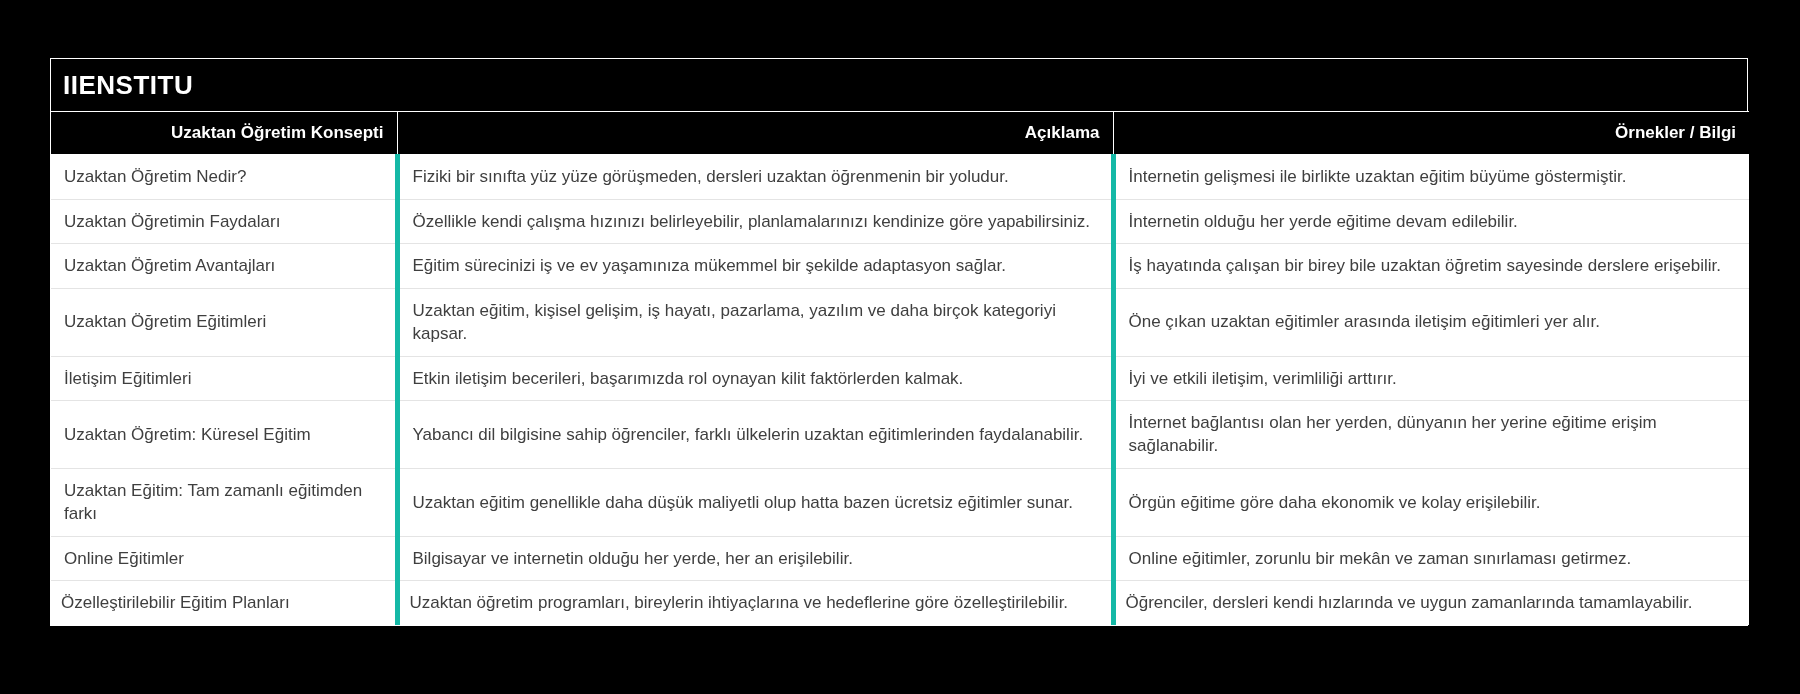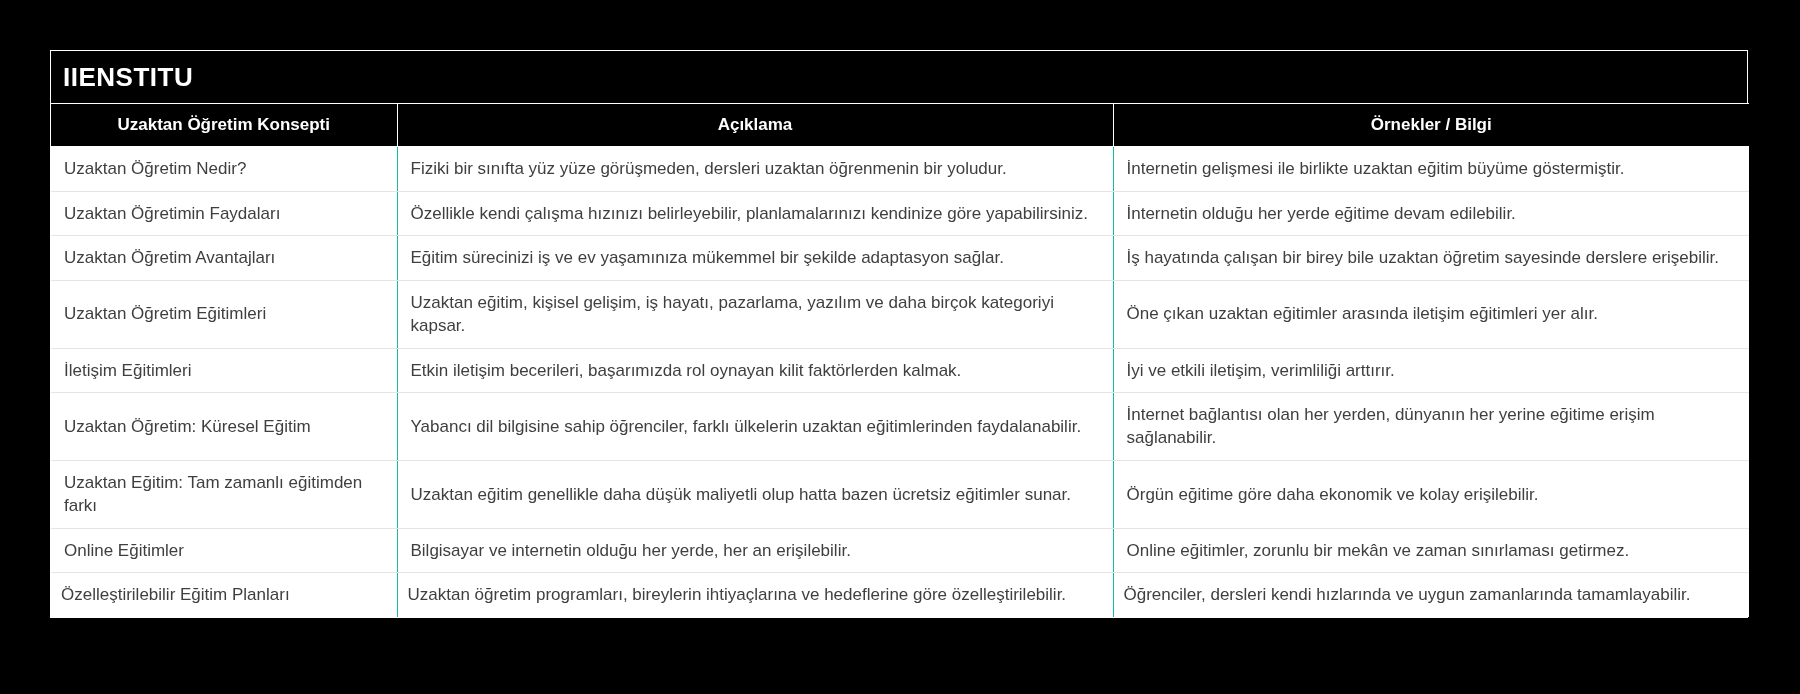--- a/index.html
+++ b/index.html
@@ -7,21 +7,21 @@
     padding: 0;
     background: #000000;
     width: 1800px;
     height: 694px;
     overflow: hidden;
     font-family: "Liberation Sans", sans-serif;
   }
   .panel {
     position: absolute;
     left: 50px;
-    top: 50px;
+    top: 58px;
     width: 1698px;
     box-sizing: border-box;
     border: 1px solid #ffffff;
     background: #000000;
   }
   .panel-title {
     margin: 0;
     padding: 13px 14px 12px 12px;
     color: #ffffff;
     font-size: 26px;
@@ -34,42 +34,42 @@
     border-collapse: collapse;
     table-layout: fixed;
   }
   table.edu-table thead tr {
     background: #000000;
   }
   table.edu-table th {
     color: #ffffff;
     font-size: 17px;
     font-weight: 700;
-    text-align: center;
+    text-align: right;
     padding: 11px 13px;
     border-top: 1px solid #ffffff;
     border-bottom: 1px solid #ffffff;
     border-left: 1px solid #ffffff;
     box-sizing: border-box;
   }
   table.edu-table th:first-child {
     border-left: none;
   }
   table.edu-table tbody tr {
     background: #ffffff;
     margin-top: 18px;
   }
   table.edu-table td {
     color: #3f3f3f;
     font-size: 17px;
     line-height: 1.38;
     padding: 10px 13px;
     vertical-align: middle;
     border-bottom: 1px solid #e4e4e4;
-    border-left: 1px solid #14b8a6;
+    border-left: 5px solid #14b8a6;
     box-sizing: border-box;
     word-wrap: break-word;
   }
   table.edu-table td:first-child {
     border-left: none;
   }
   table.edu-table tbody tr:last-child td {
     border-bottom: none;
     padding-left: 10px;
   }

